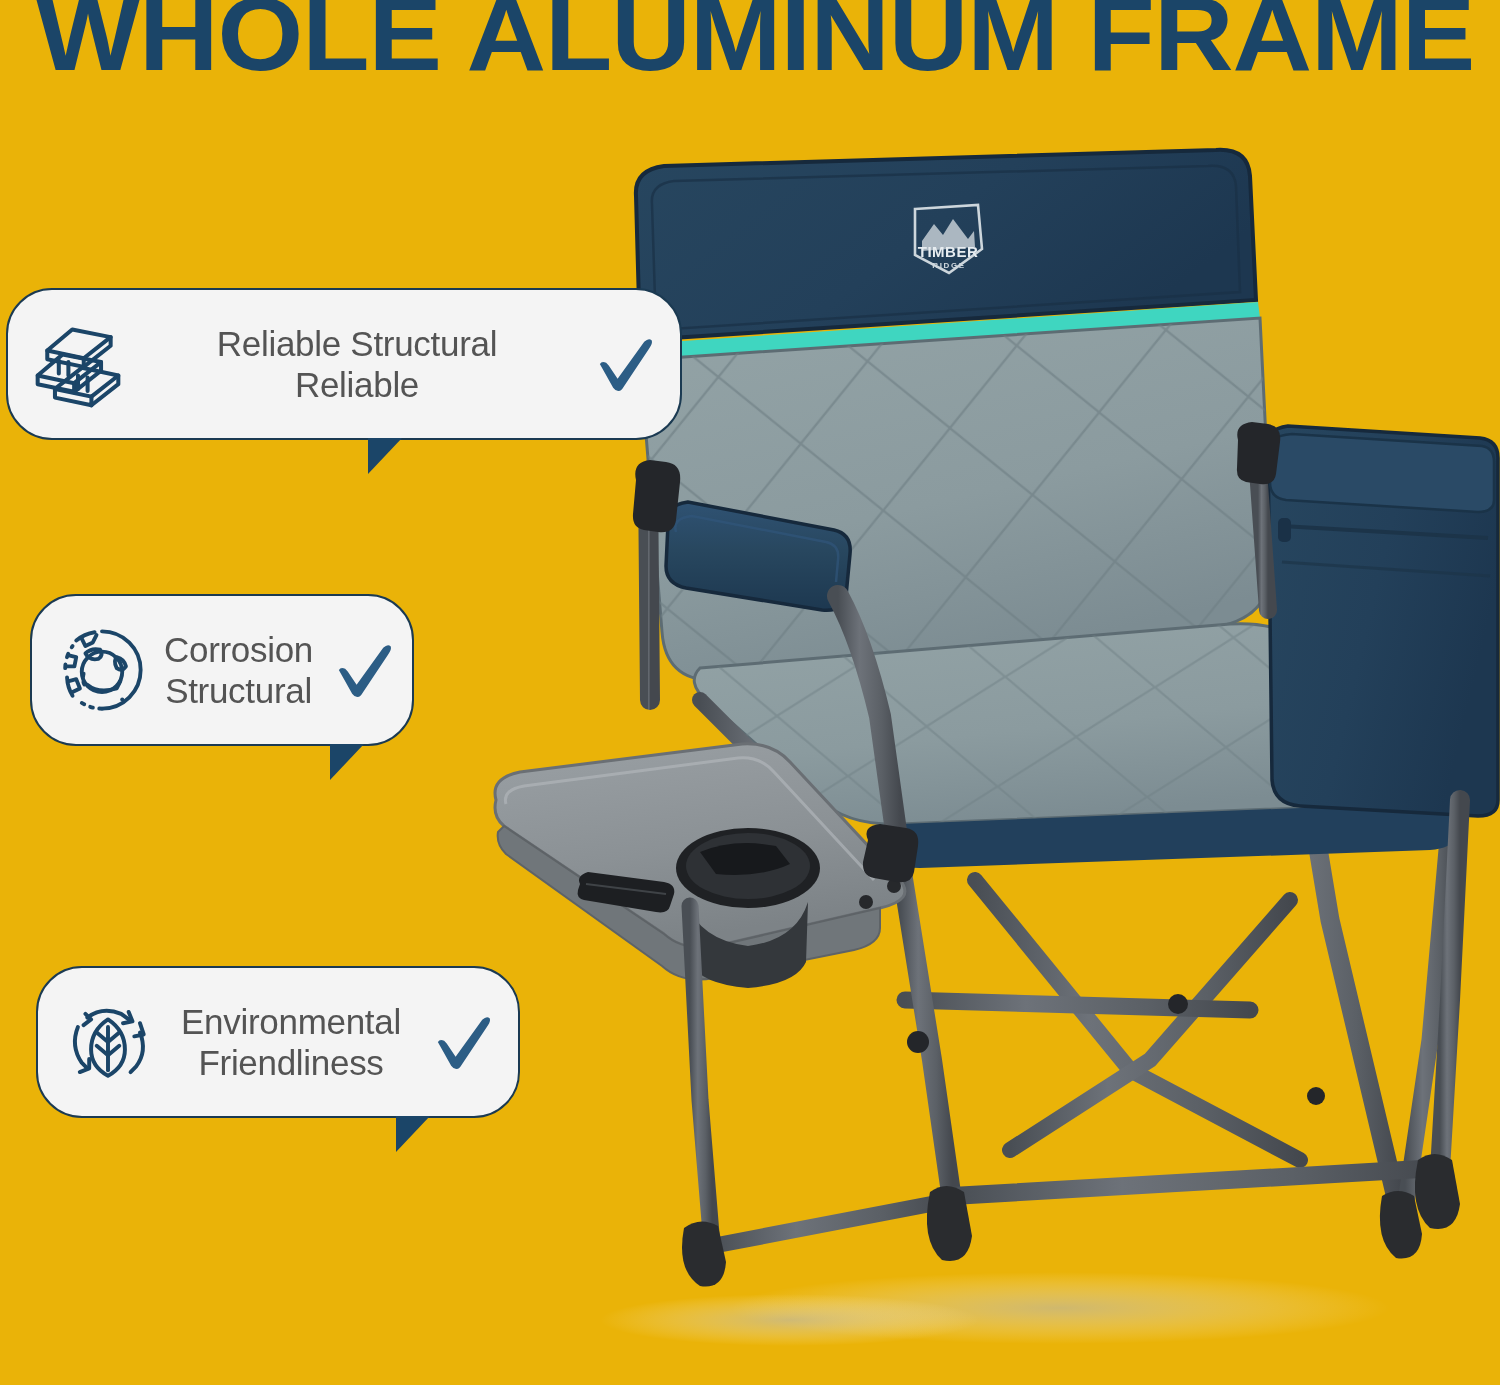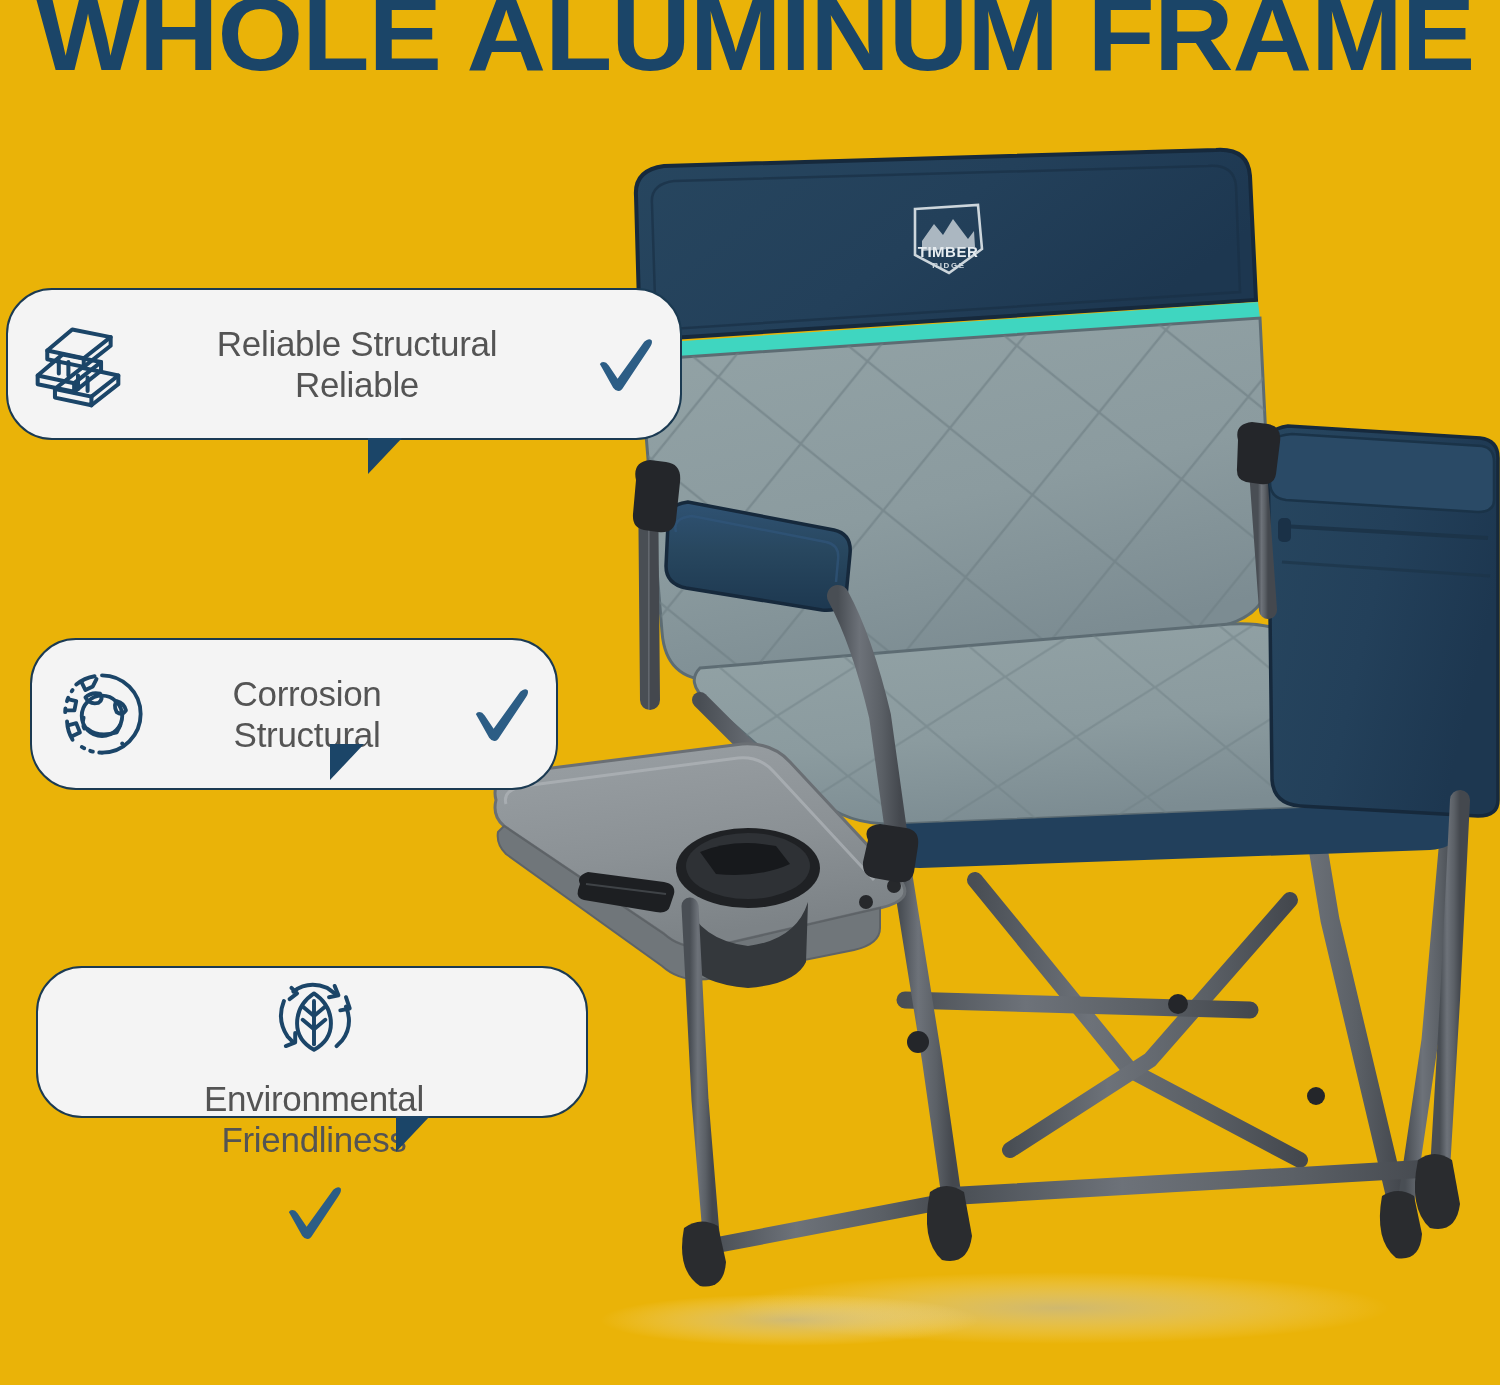--- a/index.html
+++ b/index.html
@@ -77,23 +77,23 @@
     position: absolute;
     width: 0;
     height: 0;
     border-left: 34px solid #1b4568;
     border-bottom: 36px solid transparent;
     border-top: 0 solid transparent;
   }
 
   #callout-1 { left: 6px;  top: 288px; width: 676px; height: 152px; }
   #tail-1    { left: 368px; top: 438px; }
-  #callout-2 { left: 30px; top: 594px; width: 528px; height: 152px; margin-top: 44px; }
+  #callout-2 { left: 30px; top: 594px; width: 384px; height: 152px; }
   #tail-2    { left: 330px; top: 744px; }
-  #callout-3 { left: 36px; top: 966px; width: 552px; height: 152px; flex-direction: column; }
+  #callout-3 { left: 36px; top: 966px; width: 484px; height: 152px; }
   #tail-3    { left: 396px; top: 1116px; }
 
   
   #chair {
     position: absolute;
     left: 0; top: 0;
     width: 1500px;
     height: 1385px;
     pointer-events: none;
   }

